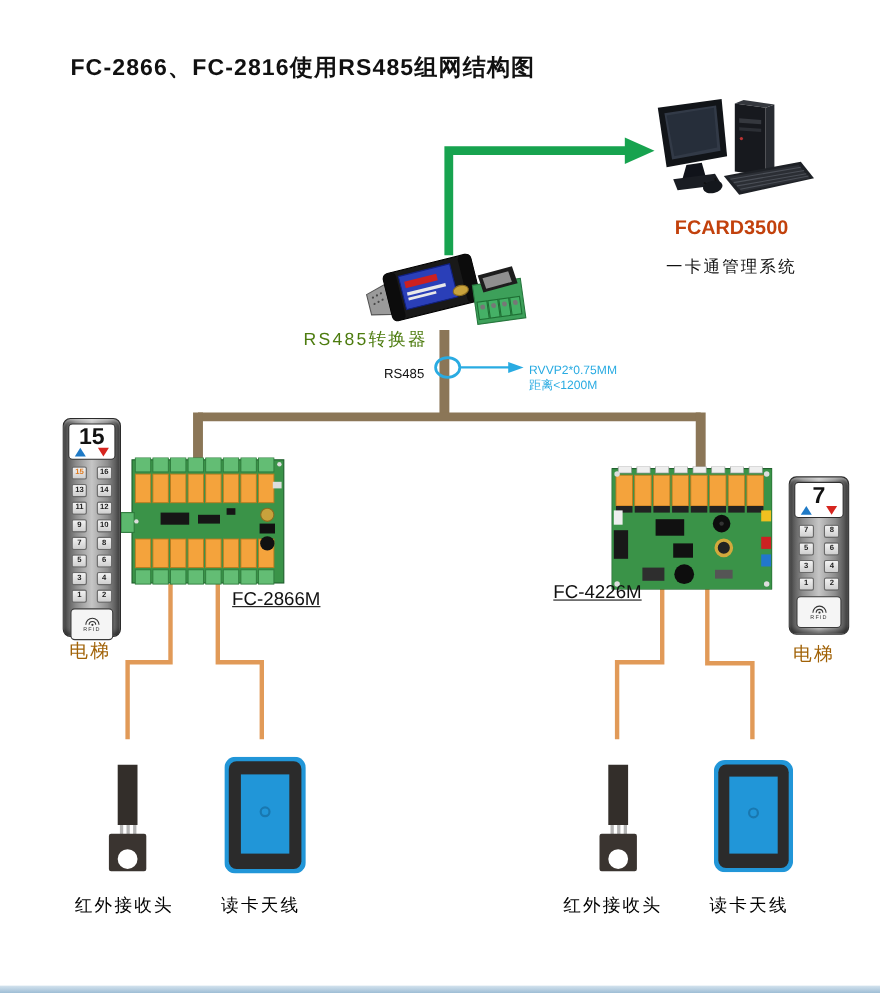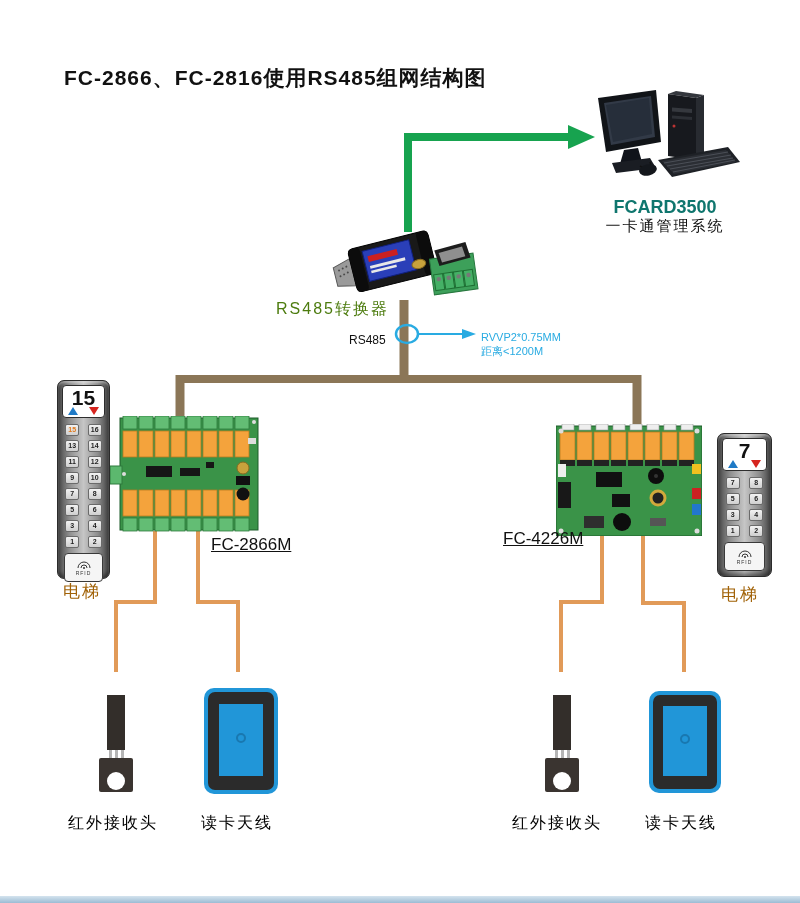--- a/index.html
+++ b/index.html
@@ -1,24 +1,24 @@
 <!DOCTYPE html>
 <html><head>
 <meta charset="utf-8">
 <style>
   html,body{margin:0;padding:0;background:#fff;}
   #canvas{position:relative;width:800px;height:903px;background:#ffffff;overflow:hidden;
           font-family:"Liberation Sans","DejaVu Sans",sans-serif;color:#1a1a1a;}
   .abs{position:absolute;}
   svg{display:block;}
   
-  .title{left:64px;top:64px;font-size:21px;font-weight:bold;letter-spacing:1px;color:#111;}
+  .title{left:64px;top:47px;font-size:21px;font-weight:bold;letter-spacing:1px;color:#111;}
   .pc-caption{left:590px;top:199px;width:150px;text-align:center;line-height:17px;}
-  .pc-caption .l1{font-size:18px;font-weight:bold;color:#0f766e;}
-  .pc-caption .l2{font-size:15px;letter-spacing:2px;color:#111;margin-top:1px;}
+  .pc-caption .l1{font-size:18px;font-weight:bold;color:#c2410c;}
+  .pc-caption .l2{font-size:15px;letter-spacing:2px;color:#111;margin-top:18px;}
   .conv-label{left:276px;top:299px;font-size:16px;letter-spacing:2px;color:#4d7c0f;}
   .rs485-label{left:349px;top:333px;font-size:12px;color:#111;}
   .callout{left:481px;top:330px;color:#29abe2;font-size:11px;font-weight:normal;line-height:14px;}
   .board-label{font-size:17px;color:#111;text-decoration:underline;}
   .lab-2866{left:211px;top:535px;}
   .lab-2816{left:503px;top:529px;}
   .cn-label{font-size:17px;letter-spacing:2px;color:#a16207;}
   .lift-l{left:63px;top:580px;}
   .lift-r{left:721px;top:583px;}
   .dev-label{font-size:16px;letter-spacing:2px;color:#000000;}

